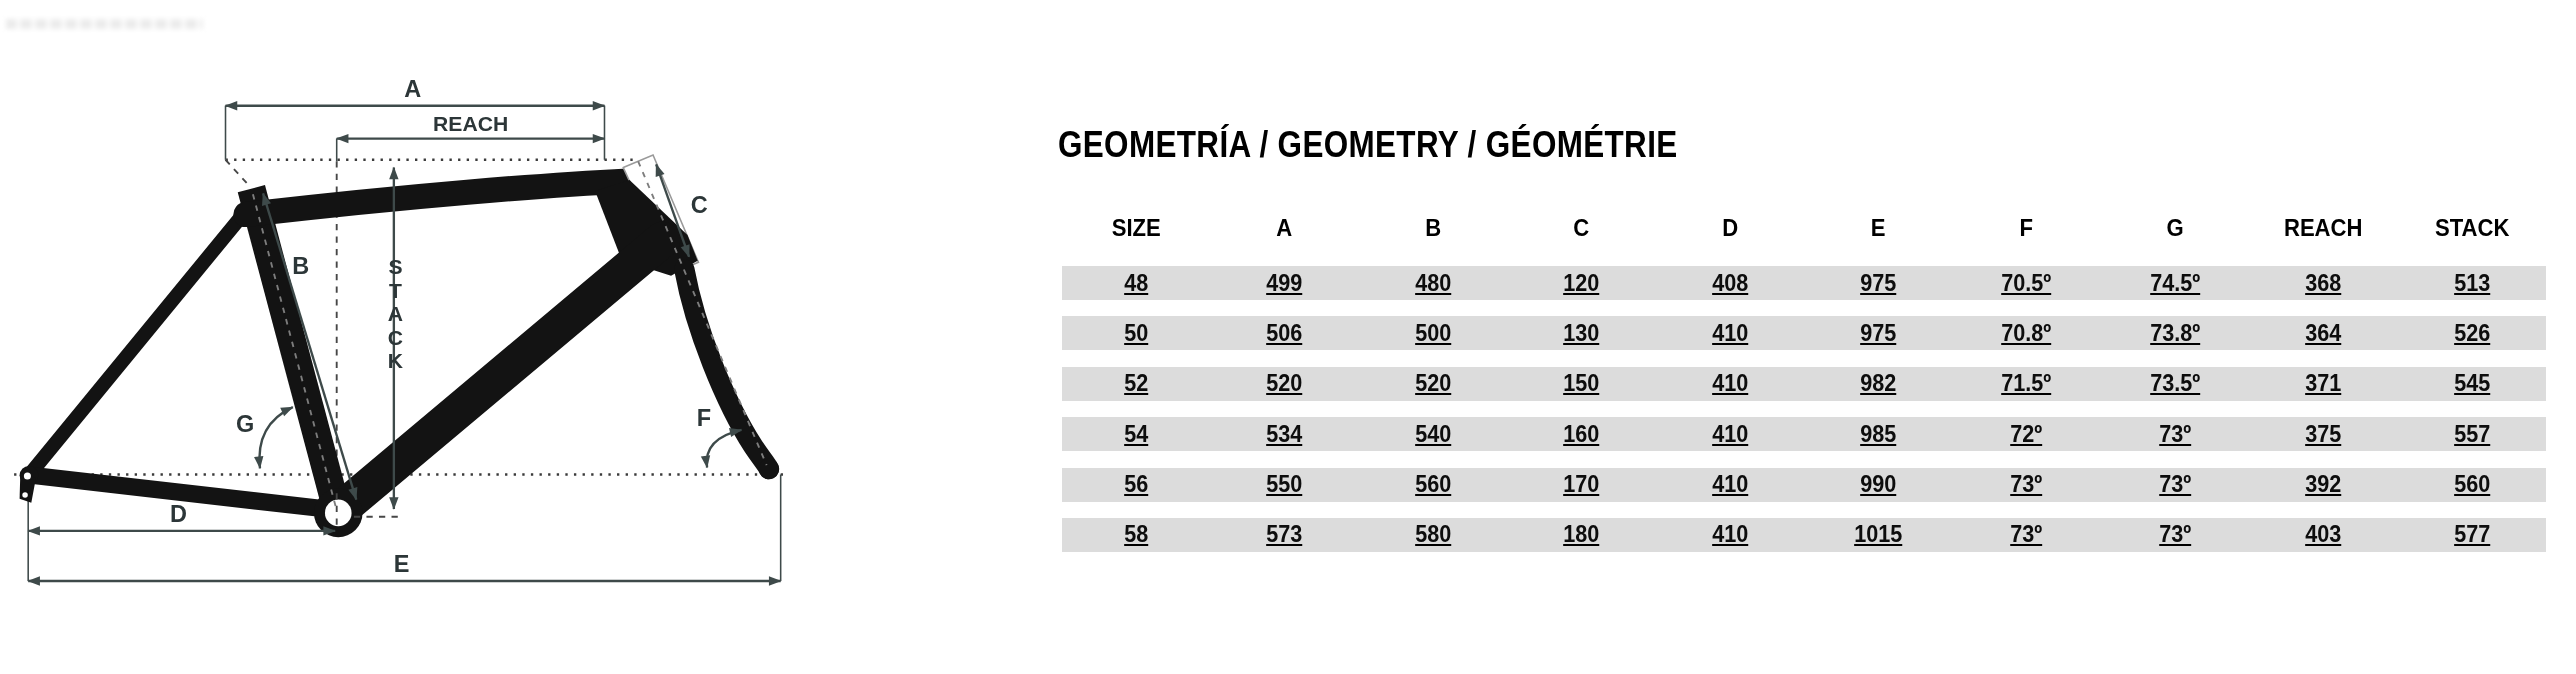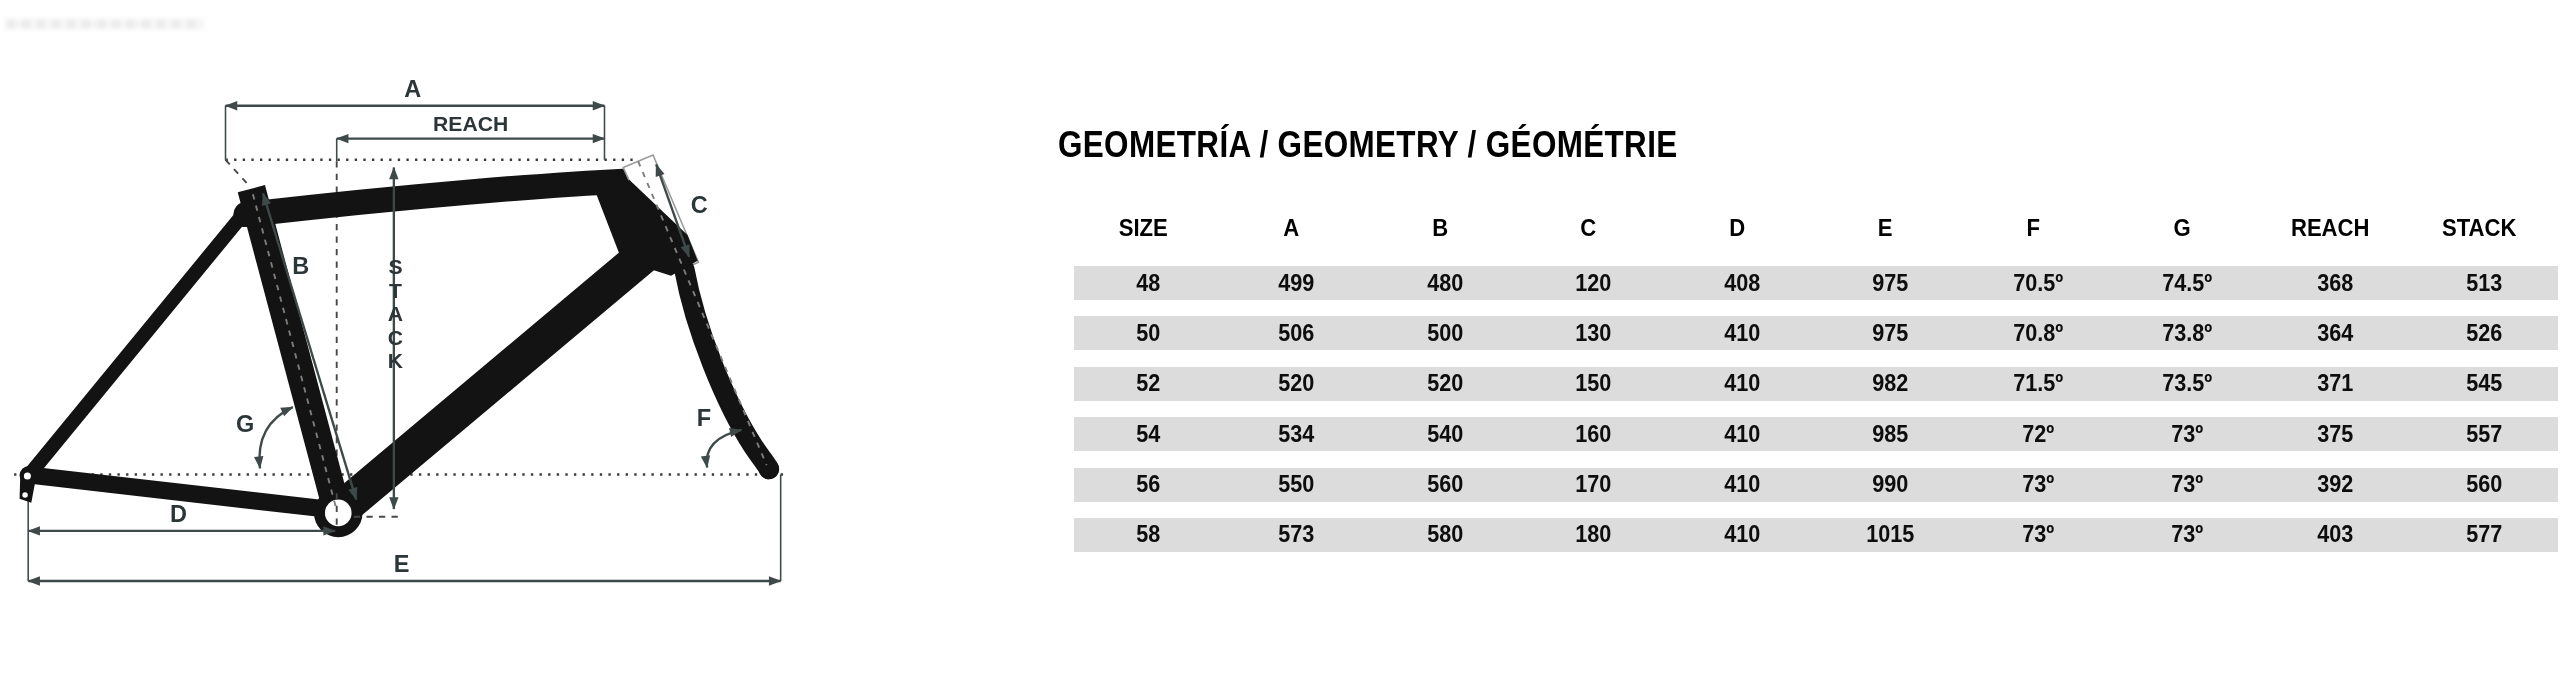--- a/index.html
+++ b/index.html
@@ -8,23 +8,23 @@
 
   
   .watermark{position:absolute;left:6.3px;top:19px;width:197px;height:10.2px;opacity:.5;
              background:repeating-linear-gradient(90deg,#d9d9d9 0 10.2px,#f2f2f2 10.2px 15px);
              filter:blur(2.3px);}
 
   
   .geo-table{position:absolute;left:1058px;top:124px;width:1484px;}
   .geo-title{font-weight:bold;font-size:37px;color:#000;white-space:nowrap;
              transform:scaleX(.85);transform-origin:left center;letter-spacing:0.4px;}
-  .header-row{position:absolute;top:87px;left:11px;width:100%;height:34px;
+  .header-row{position:absolute;top:87px;left:4px;width:100%;height:34px;
               display:grid;grid-template-columns:repeat(10,1fr);align-items:center;}
-  .tbody{position:absolute;top:142px;left:16px;width:100%;}
+  .tbody{position:absolute;top:142px;left:4px;width:100%;text-decoration:underline;}
   .trow{display:grid;grid-template-columns:repeat(10,1fr);align-items:center;
         height:34px;margin-bottom:16.4px;background:var(--stripe,#dcdcdc);}
   .cell{text-align:center;color:#000;transform:scaleX(.92);}
   .th{font-weight:bold;font-size:24px;}
   .td{font-weight:bold;font-size:23.5px;color:#0d0d0d;}
 
   
   .diagram{position:absolute;left:0;top:0;}
   .dim{stroke:var(--dim,#3e4a4a);stroke-width:3;fill:none;}
   .thin{stroke:var(--dim,#3e4a4a);stroke-width:2;fill:none;}

